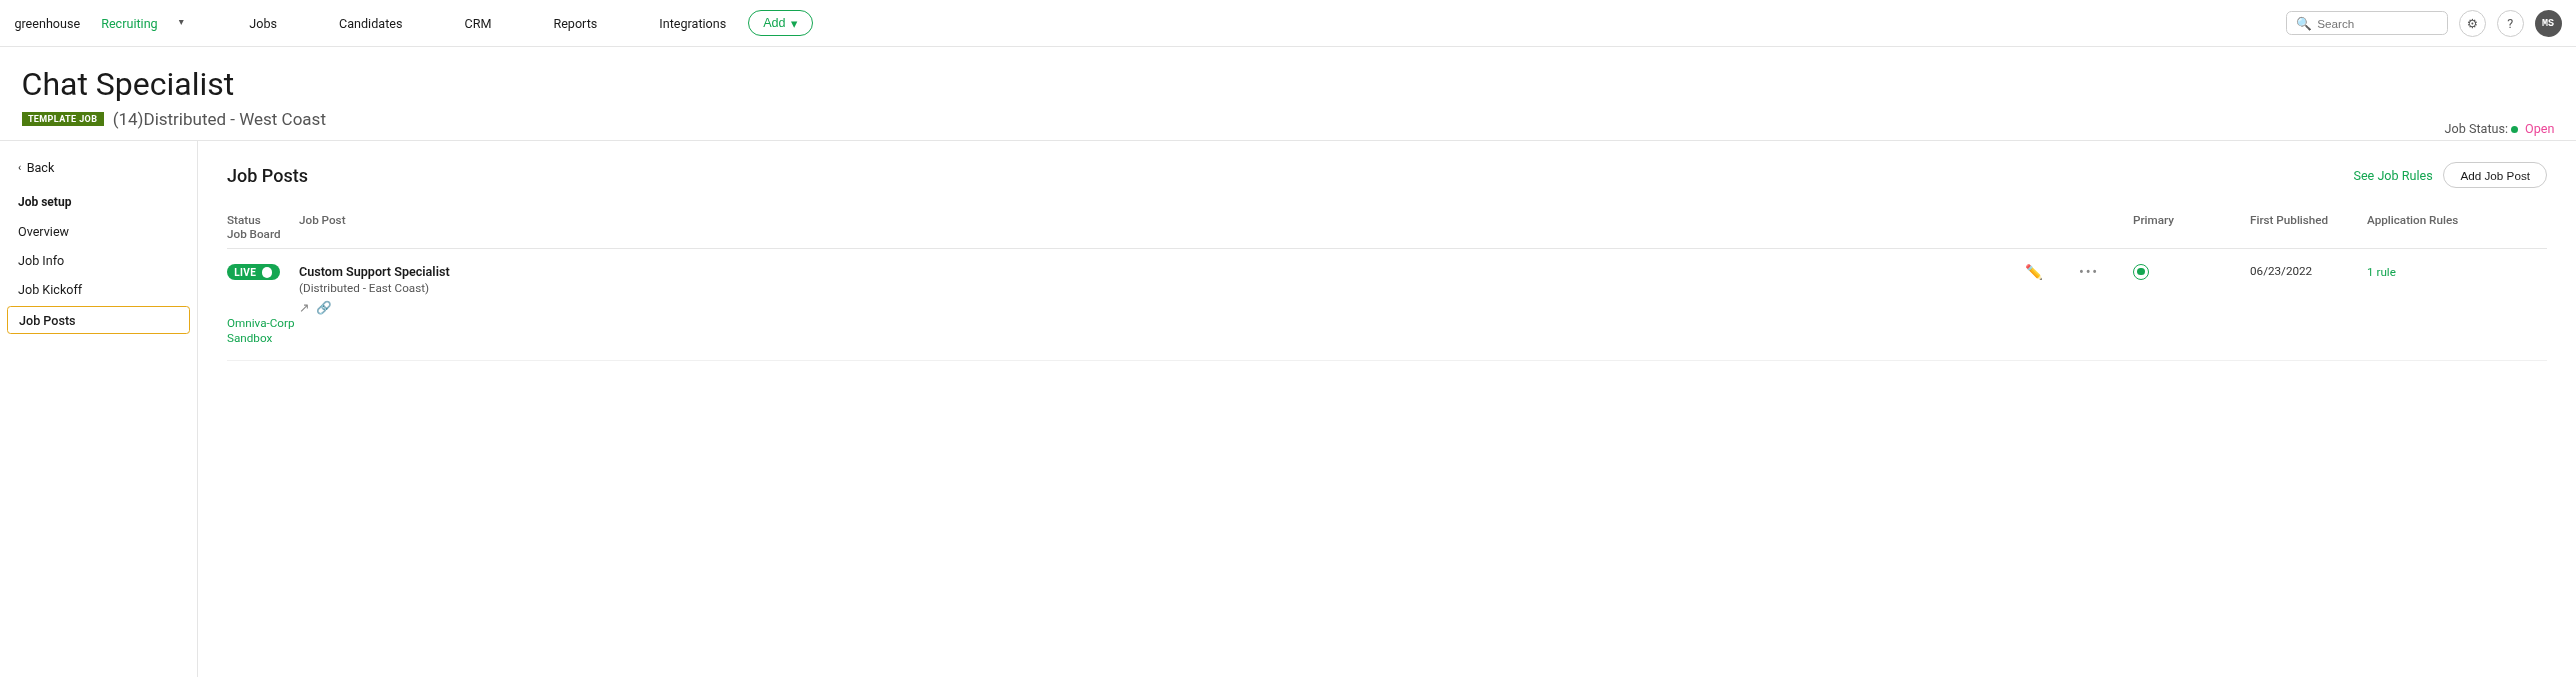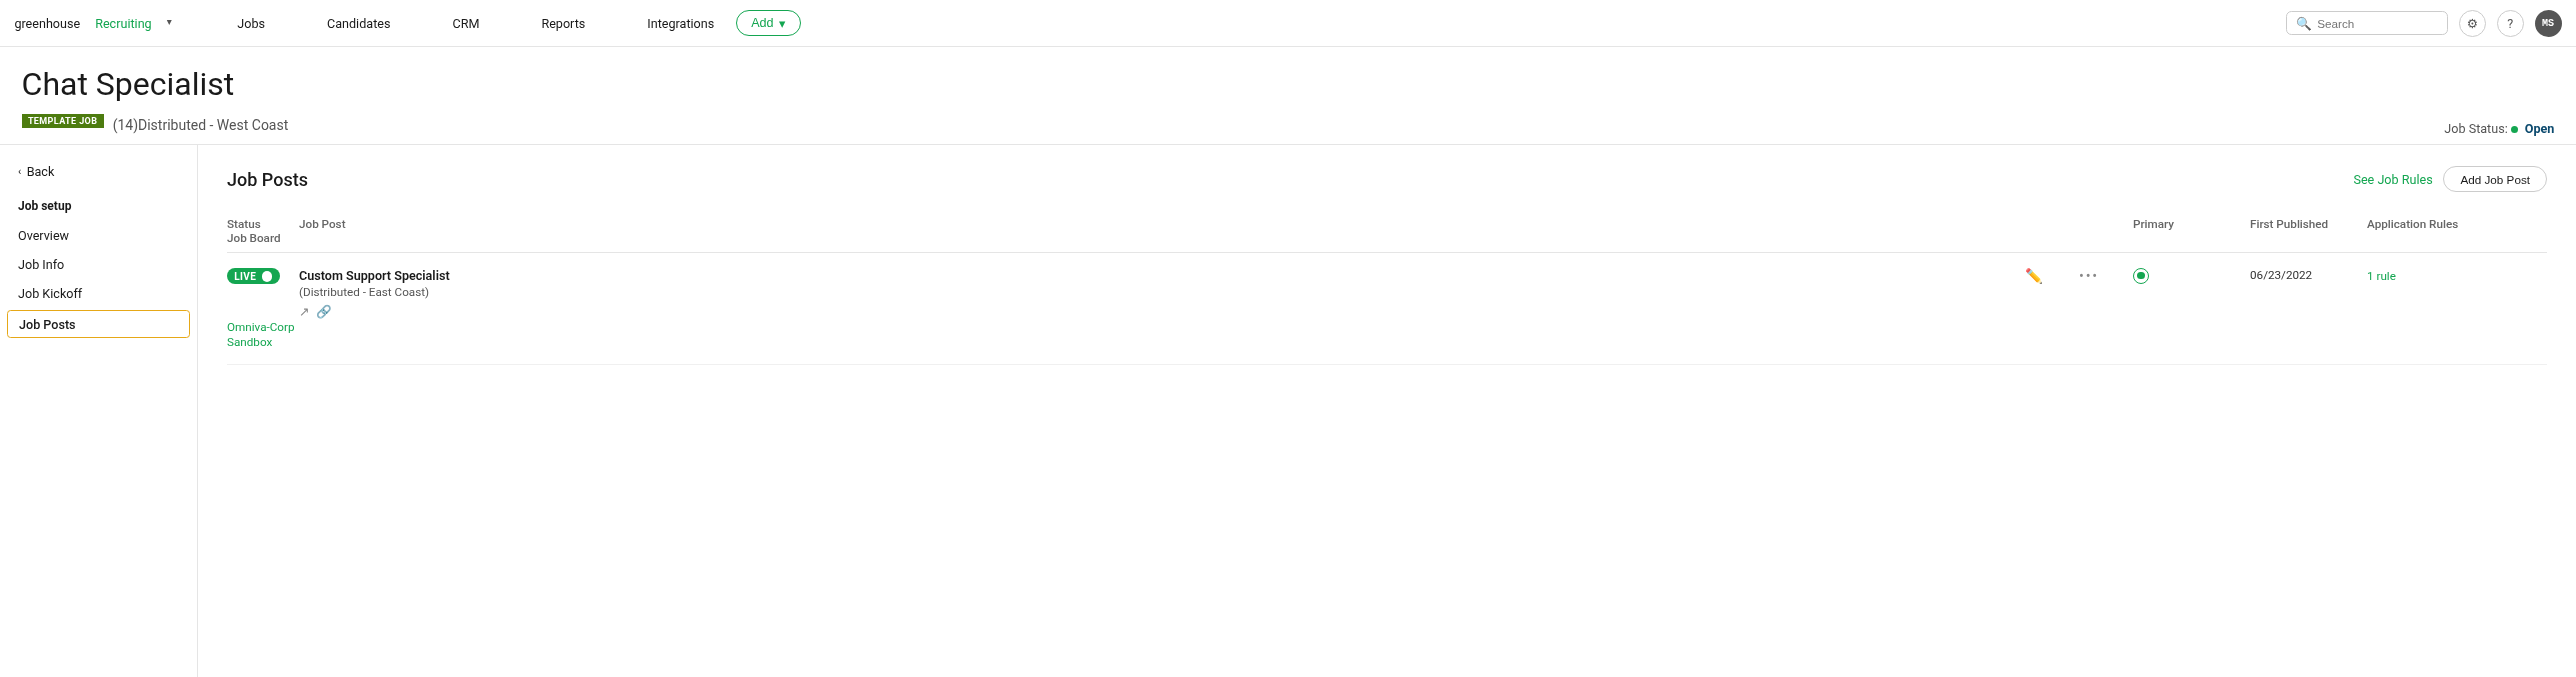--- a/index.html
+++ b/index.html
@@ -3,21 +3,21 @@
   <meta charset="utf-8">
   <style>
     * { box-sizing: border-box; margin: 0; padding: 0; }
     body { font-family: -apple-system, BlinkMacSystemFont, 'Segoe UI', Roboto, sans-serif; background: #fff; color: #1a1a1a; font-size: 12.6px; }
 
     
     .topnav {
       display: flex; align-items: center; height: 47px;
       border-bottom: 0.9px solid #e5e5e5; padding: 0 14.4px; gap: 21.6px;
     }
-    .topnav-brand { display: flex; align-items: flex-start; gap: 15px; font-size: 11.7px; color: #555; }
+    .topnav-brand { display: flex; align-items: flex-start; gap: 21px; font-size: 11.7px; color: #555; }
     .brand-greenhouse { color: #1a1a1a; font-size: 12.6px; }
     .brand-recruiting { color: #14a651; font-size: 12.6px; }
     .topnav-links { display: flex; align-items: center; gap: 18px; }
     .topnav-links a { text-decoration: none; color: #1a1a1a; font-size: 12.6px; margin-left: 44px; }
     .add-btn {
       border: 1.3px solid #14a651; border-radius: 18px; padding: 4.5px 14.4px;
       background: #fff; color: #14a651; font-size: 12.6px; cursor: pointer;
       display: flex; align-items: center; gap: 5.4px;
     }
     .topnav-right { margin-left: auto; display: flex; align-items: center; gap: 10.8px; }
@@ -38,26 +38,26 @@
     }
 
     
     .page-header { padding: 18px 21.6px 10.8px 21.6px; border-bottom: 0.9px solid #e5e5e5; }
     .page-title { font-size: 32px; font-weight: 400; color: #1a1a1a; line-height: 1.2; }
     .page-subtitle { display: flex; align-items: center; gap: 9px; margin-top: 5.4px; }
     .template-badge {
       background: #4d7c0f; color: #fff; font-size: 9px; font-weight: 700;
       padding: 1.8px 6.3px; border-radius: 0; letter-spacing: 0.4px;
     }
-    .page-location { color: #555; font-size: 14px; margin-top: 8px; }
+    .page-location { color: #555; font-size: 17px; }
     .job-status-bar {
       position: absolute; right: 21.6px; top: 74px;
       font-size: 12.6px; color: #555;
     }
-    .job-status-bar .status-open { color: #0c4a6e; font-weight: 700; }
+    .job-status-bar .status-open { color: #ec4899; font-weight: 400; }
     .status-dot { display: inline-block; width: 7.2px; height: 7.2px; border-radius: 50%; background: #14a651; margin-right: 3.6px; }
 
     
     .layout { display: flex; position: relative; }
 
     
     .sidebar { width: 198px; min-width: 198px; border-right: 0.9px solid #e5e5e5; padding: 14.4px 0; min-height: calc(100vh - 117px); }
     .sidebar-back { display: flex; align-items: center; gap: 5.4px; padding: 5.4px 18px 12.6px; color: #1a1a1a; font-size: 12.6px; cursor: pointer; text-decoration: none; }
     .sidebar-back .chevron { font-size: 10.8px; }
     .sidebar-section-title { font-weight: 700; font-size: 12px; padding: 7.2px 18px; color: #1a1a1a; }

